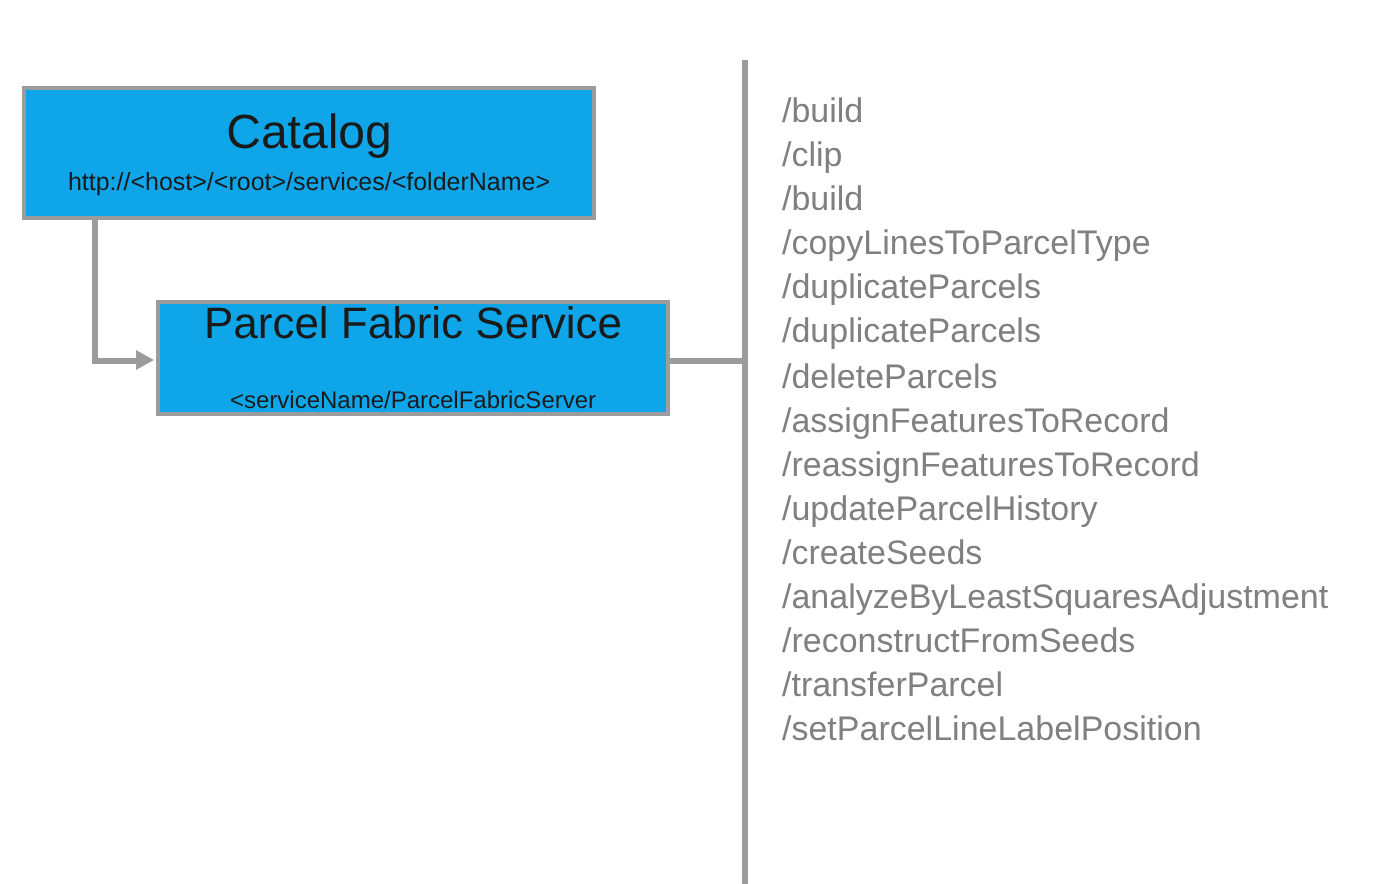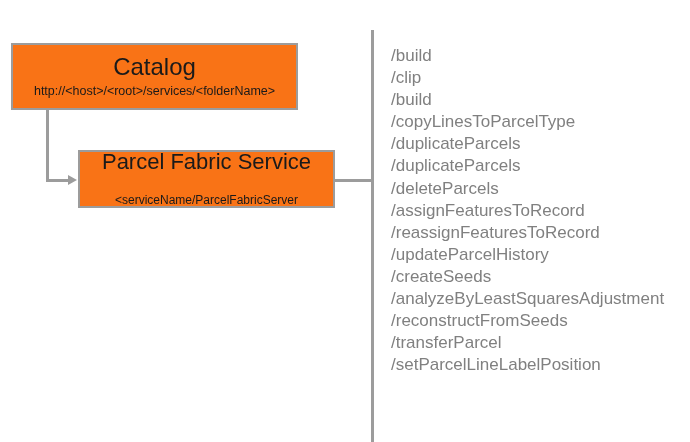--- a/index.html
+++ b/index.html
@@ -13,21 +13,21 @@
     height: 442px;
     background: #ffffff;
     overflow: hidden;
     font-family: "Liberation Sans", sans-serif;
   }
 
   
   .node-box {
     position: absolute;
     box-sizing: border-box;
-    background: #f97316;
+    background: #0ea5e9;
     border: 2px solid #9c9c9c;
     display: flex;
     flex-direction: column;
     align-items: center;
     justify-content: center;
   }
   #catalog-box {
     left: 11px;
     top: 43px;
     width: 287px;

